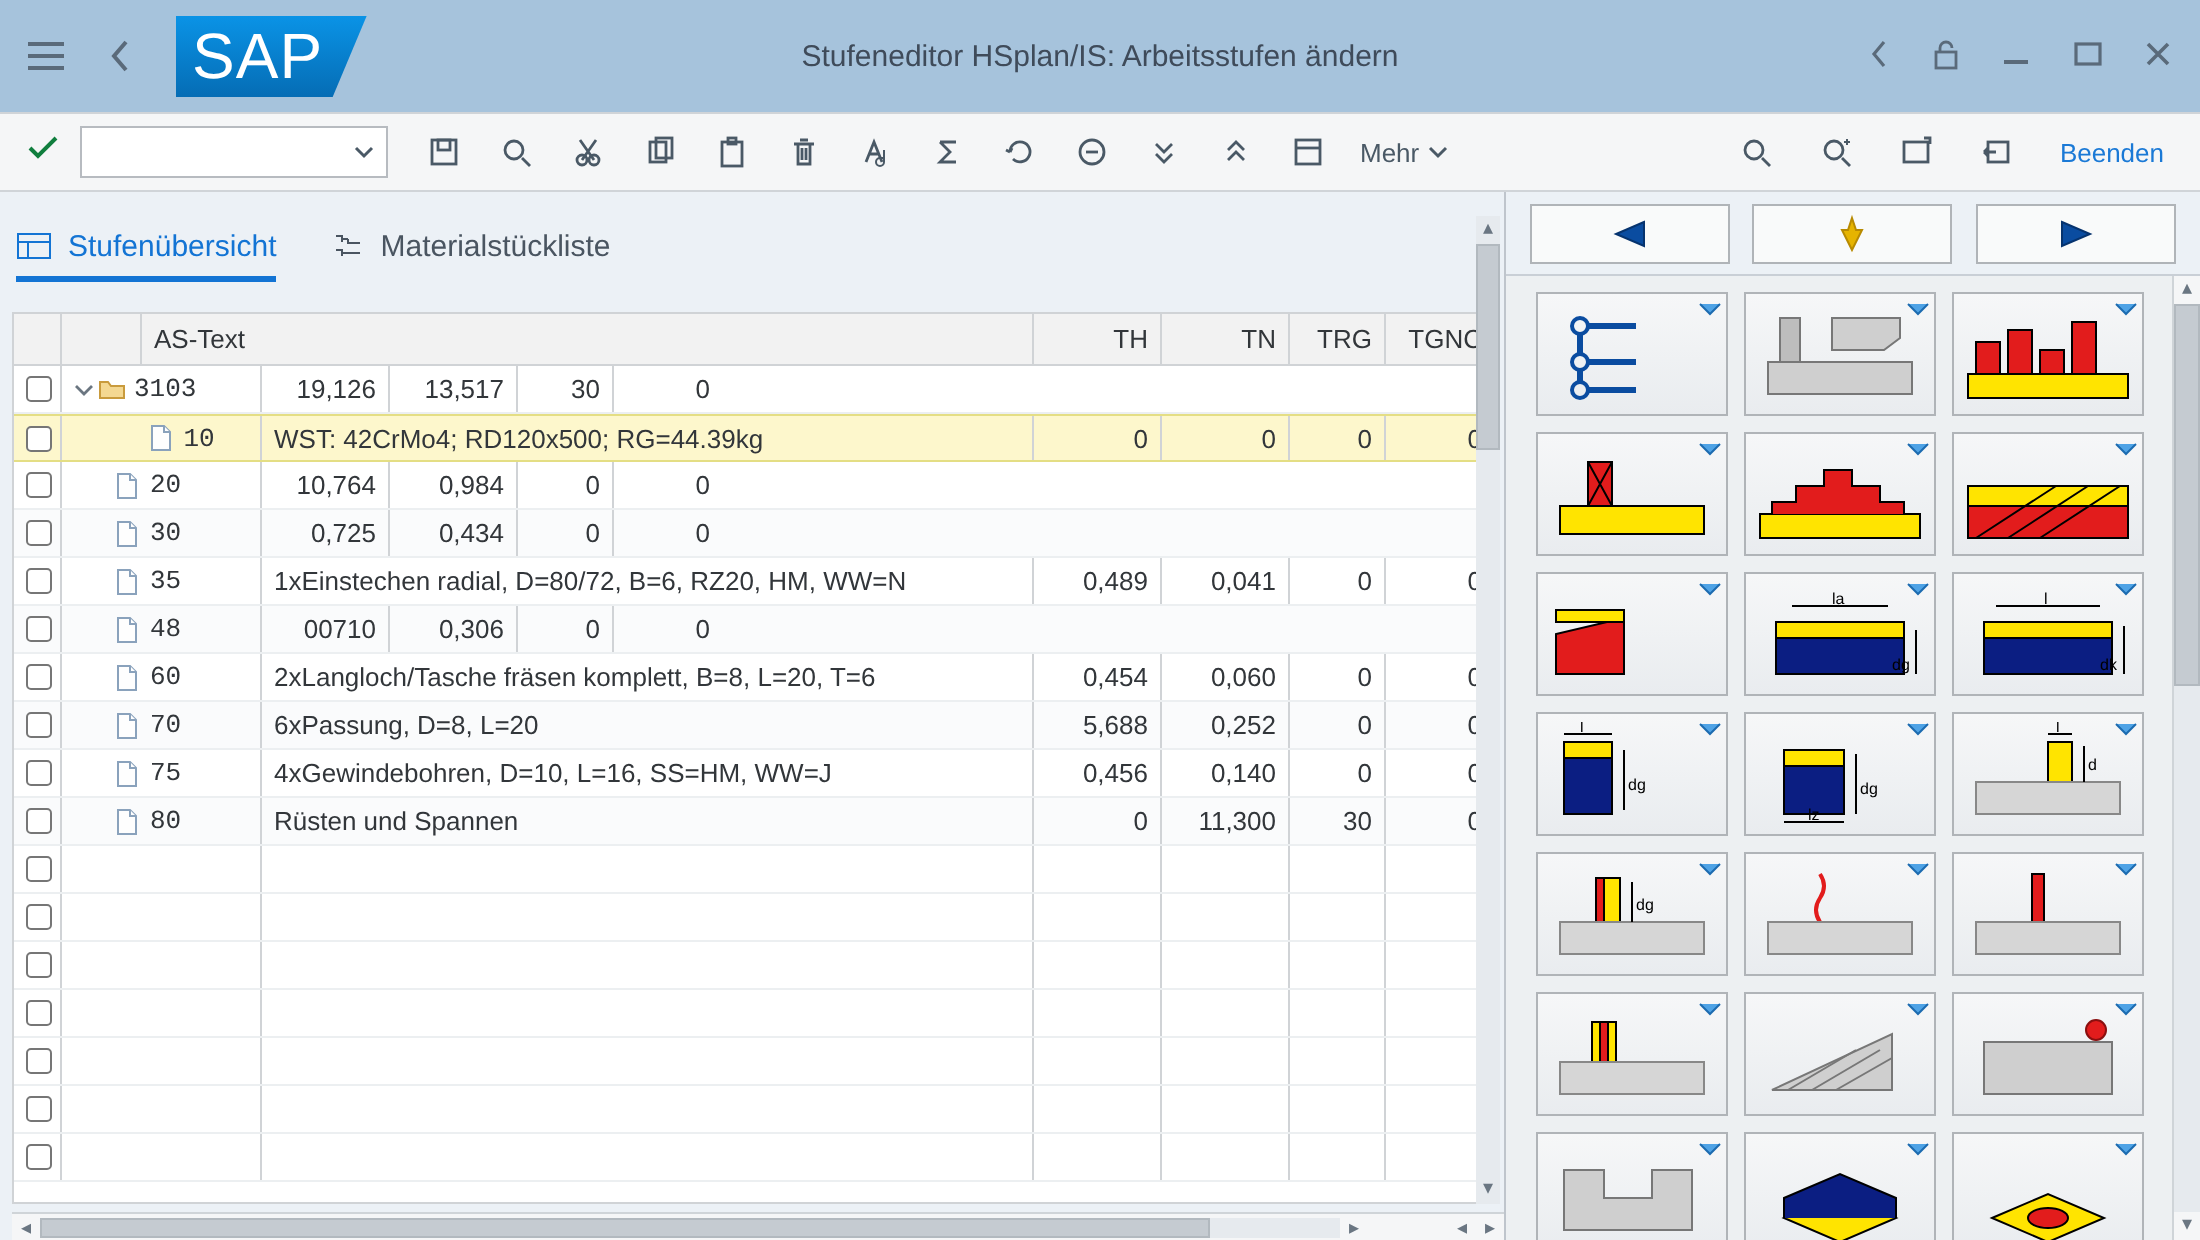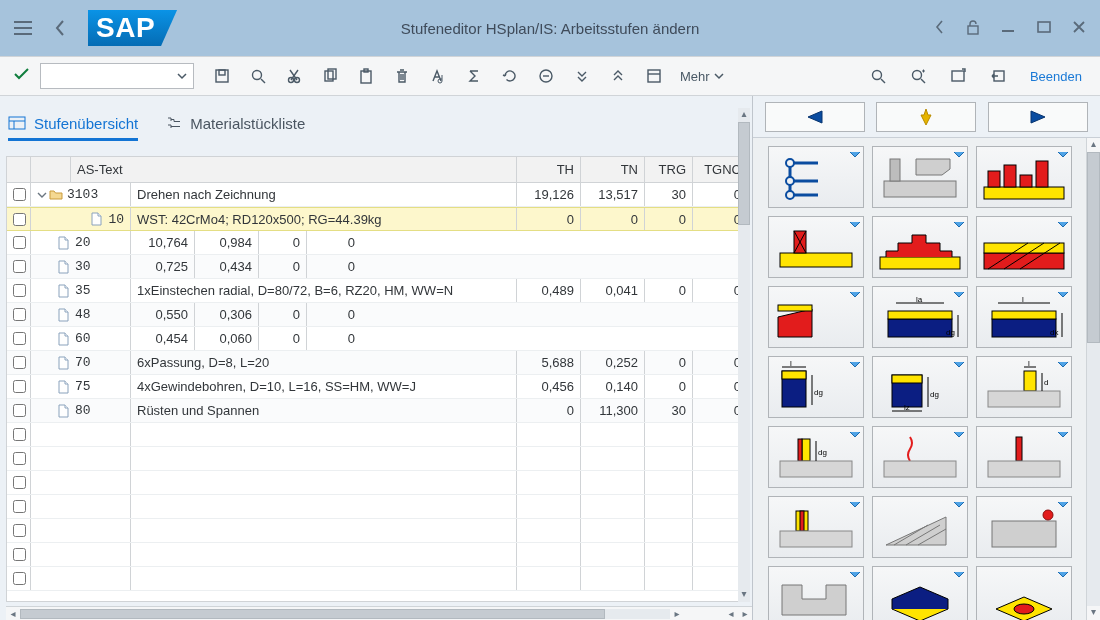--- a/index.html
+++ b/index.html
@@ -42,21 +42,21 @@
     background:var(--titlebar);
     display:flex;align-items:center;
     padding:0 14px 0 14px;
     position:relative;
     flex:none;
   }
   .titlebar .left{display:flex;align-items:center;gap:22px;}
   .hamburger svg,.back svg{display:block;}
   .hamburger svg{stroke:var(--sap-title-txt);}
   .back svg{stroke:var(--sap-title-txt);}
-  .sap-logo{font-weight:700;font-size:28px;color:#fff;letter-spacing:0.5px;
+  .sap-logo{font-weight:400;font-size:32px;color:#fff;letter-spacing:0.5px;
     background:linear-gradient(#0a93e6,#056cb4);
     padding:2px 22px 2px 8px;
     clip-path:polygon(0 0,100% 0,82% 100%,0 100%);
   }
   .title{
     position:absolute;left:50%;transform:translateX(-50%);
     color:#3f4b5a;font-size:15px;
   }
   .titlebar .right{display:flex;align-items:center;gap:20px;margin-left:auto;}
   .titlebar .right svg{stroke:var(--sap-title-txt);}
@@ -367,31 +367,30 @@
               </div>
               <div class="c c-idx" style="justify-content: flex-start; width: 100px;">
                 <svg class="expander" width="10" height="10">
                   <path d="M1 3 l4 4 l4 -4" fill="none" stroke-width="1.4"></path>
                 </svg>
                 <svg class="rowicon folder" width="14" height="12">
                   <path d="M1 3 h4 l1.5 2 H13 v6 H1 Z"></path>
                 </svg>
                 <span>3103</span>
               </div>
-              <div class="c c-txt">Drehen nach Zeichnung</div>
               <div class="c c-num" style="width: 64px;">19,126</div>
               <div class="c c-num" style="width: 64px;">13,517</div>
               <div class="c c-num" style="width: 48px;">30</div>
               <div class="c c-num" style="width: 54px; border-right: none;">0</div>
             </div>
             <div class="tr hl">
               <div class="c c-sel">
                 <input type="checkbox" style="">
               </div>
-              <div class="c c-idx" style="justify-content: flex-end; width: 100px;">
+              <div class="c c-idx" style="justify-content: center; width: 100px;">
                 <span style="width:20px;display:inline-block"></span>
                 <svg class="rowicon page" width="12" height="14">
                   <path d="M2 1 h6 l3 3 v9 H2 Z"></path>
                   <path d="M8 1 v3 h3"></path>
                 </svg>
                 <span>10</span>
               </div>
               <div class="c c-txt">WST: 42CrMo4; RD120x500; RG=44.39kg</div>
               <div class="c c-num" style="width: 64px;">0</div>
               <div class="c c-num" style="width: 64px;">0</div>
@@ -455,37 +454,38 @@
                 <input type="checkbox" style="">
               </div>
               <div class="c c-idx" style="justify-content: flex-start; width: 100px;">
                 <span style="width:20px;display:inline-block"></span>
                 <svg class="rowicon page" width="12" height="14">
                   <path d="M2 1 h6 l3 3 v9 H2 Z"></path>
                   <path d="M8 1 v3 h3"></path>
                 </svg>
                 <span>48</span>
               </div>
-              <div class="c c-num" style="width: 64px;">0,550</div>
+              <div class="c c-num" style="width: 64px;">00710</div>
               <div class="c c-num" style="width: 64px;">0,306</div>
               <div class="c c-num" style="width: 48px;">0</div>
               <div class="c c-num" style="width: 54px; border-right: none;">0</div>
             </div>
             <div class="tr">
               <div class="c c-sel">
                 <input type="checkbox" style="">
               </div>
               <div class="c c-idx" style="justify-content: flex-start; width: 100px;">
                 <span style="width:20px;display:inline-block"></span>
                 <svg class="rowicon page" width="12" height="14">
                   <path d="M2 1 h6 l3 3 v9 H2 Z"></path>
                   <path d="M8 1 v3 h3"></path>
                 </svg>
                 <span>60</span>
               </div>
+              <div class="c c-txt">2xLangloch/Tasche fräsen komplett, B=8, L=20, T=6</div>
               <div class="c c-num" style="width: 64px;">0,454</div>
               <div class="c c-num" style="width: 64px;">0,060</div>
               <div class="c c-num" style="width: 48px;">0</div>
               <div class="c c-num" style="width: 54px; border-right: none;">0</div>
             </div>
             <div class="tr zebra">
               <div class="c c-sel">
                 <input type="checkbox" style="">
               </div>
               <div class="c c-idx" style="justify-content: flex-start; width: 100px;">

